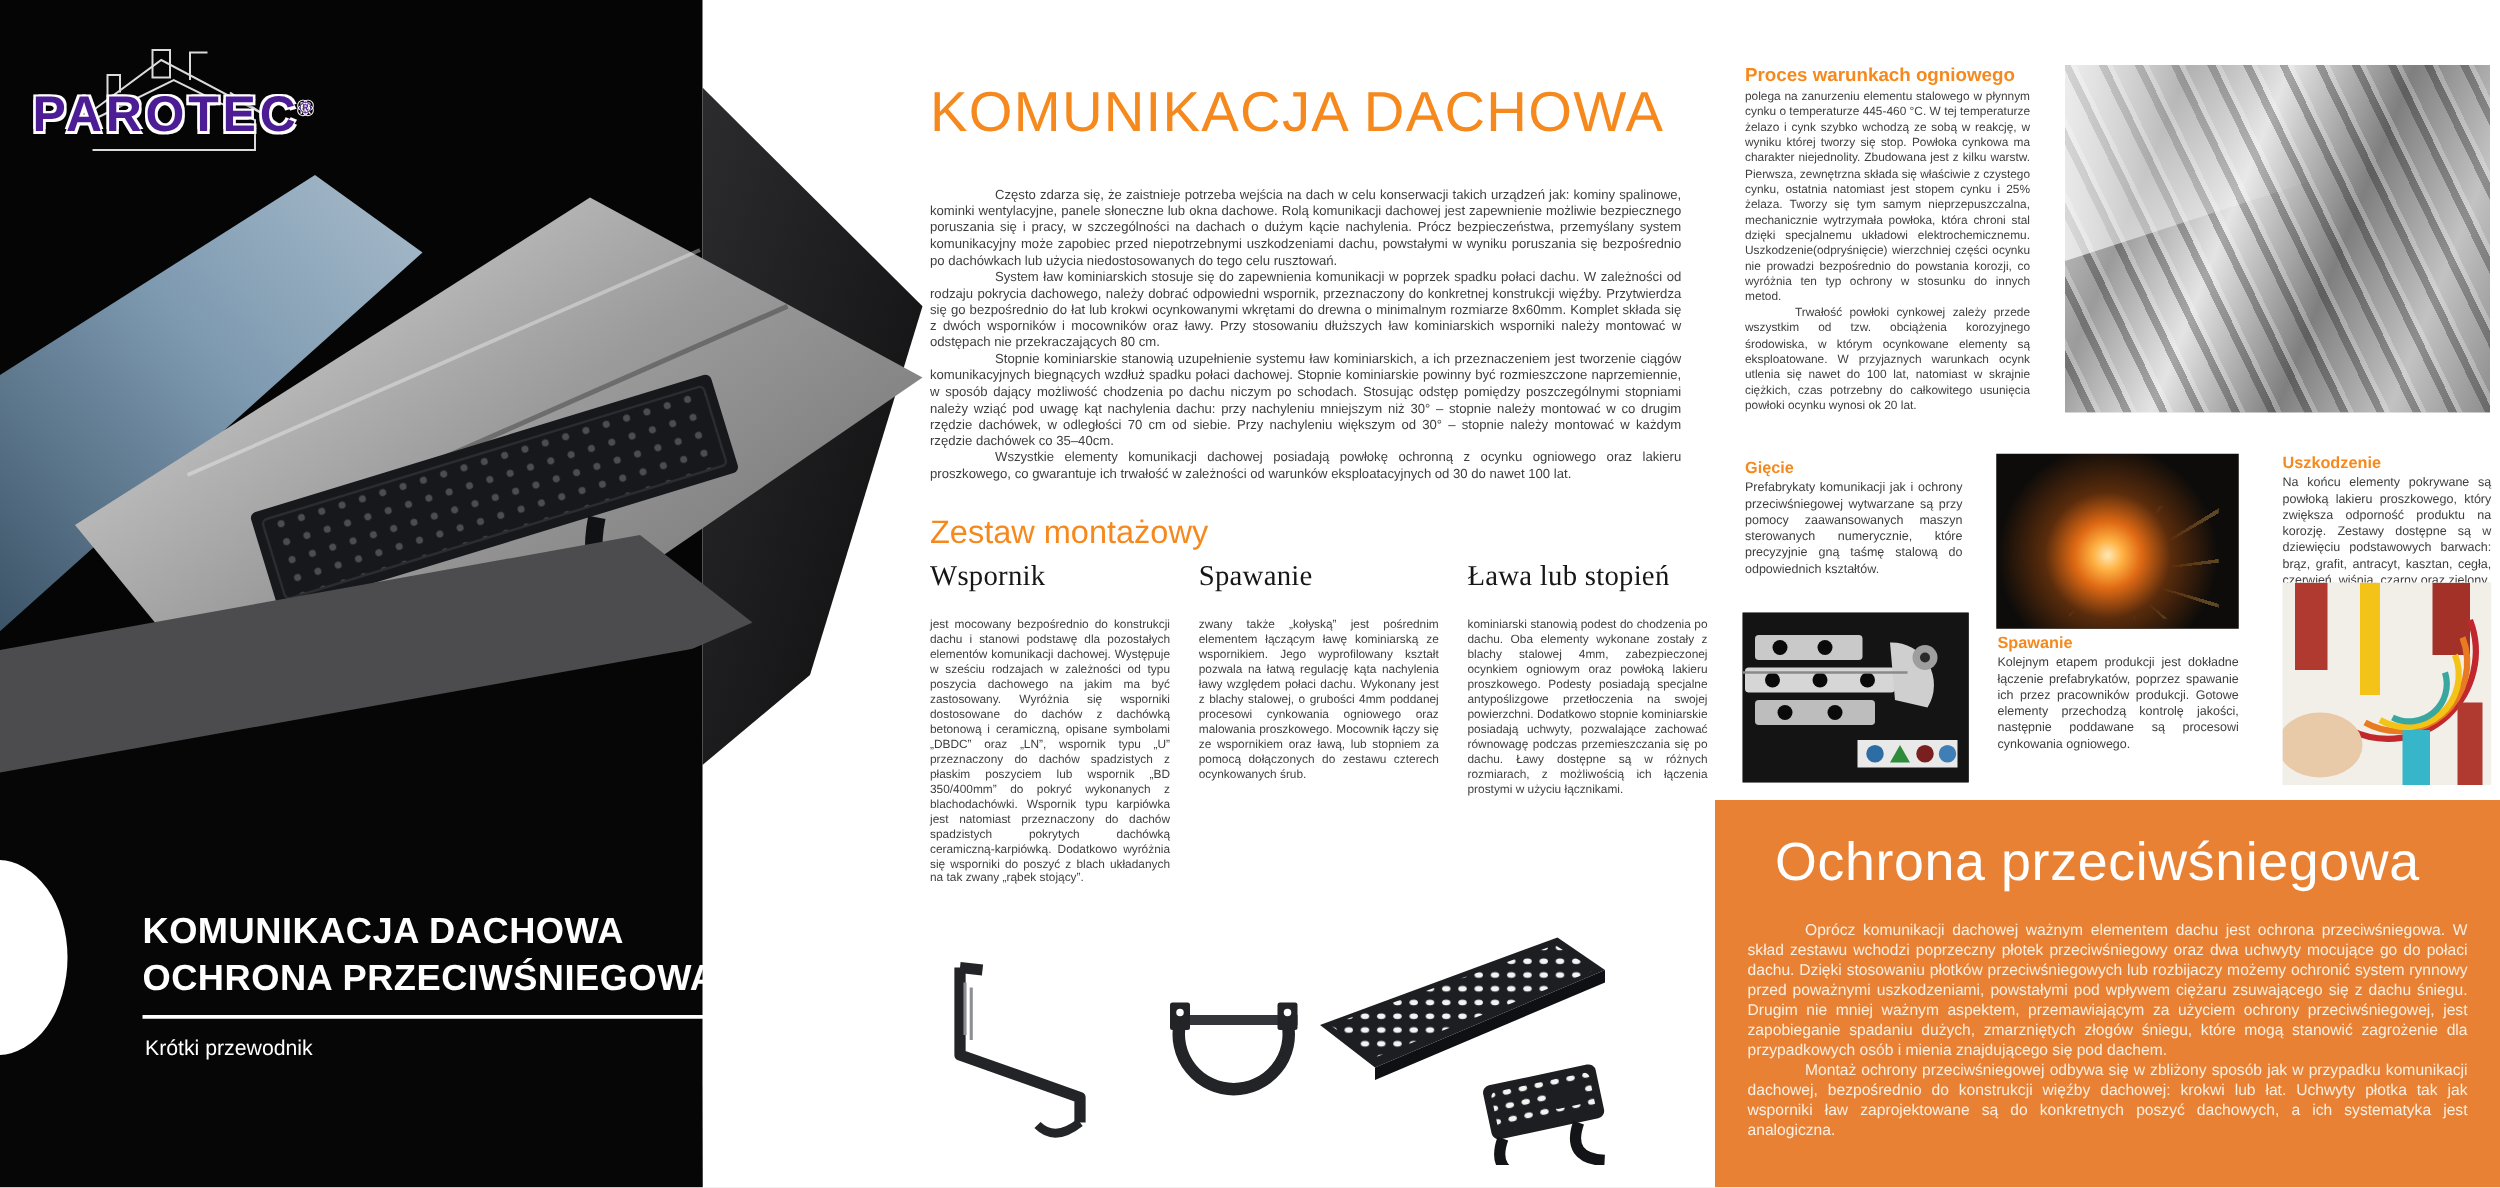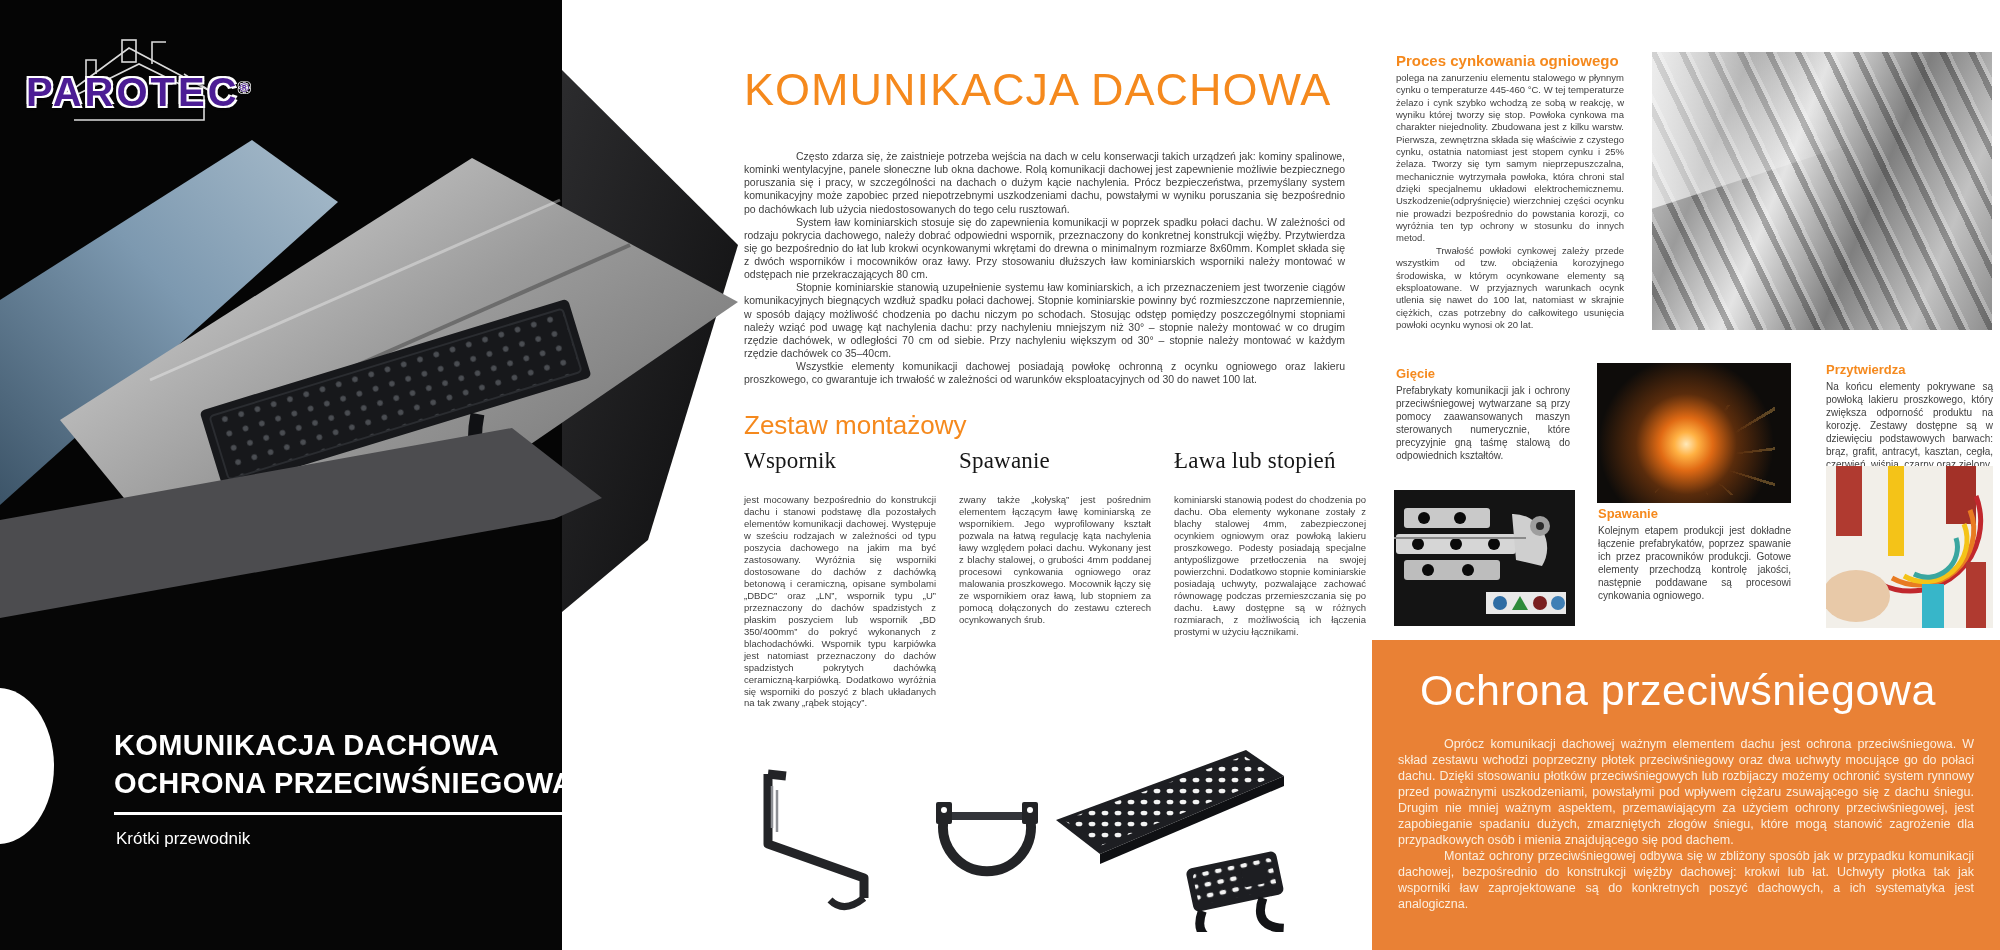--- a/index.html
+++ b/index.html
@@ -192,21 +192,21 @@
     <g transform="rotate(-12 185 145)">
       <rect x="142" y="118" width="92" height="44" rx="6" fill="#1d1e22"></rect>
       <rect x="148" y="124" width="80" height="32" rx="4" fill="url(#holes2)"></rect>
       <rect x="196" y="130" width="24" height="18" rx="3" fill="#1d1e22"></rect>
       <path d="M150 162 q-16 26 14 34" fill="none" stroke="#131417" stroke-width="9"></path>
       <path d="M212 162 q-16 26 14 34" fill="none" stroke="#131417" stroke-width="9"></path>
     </g>
   </svg>
 
   <div class="abs galv-text">
-    <h2 class="orange-h">Proces cynkowania ogniowego</h2>
+    <h2 class="orange-h">Proces warunkach ogniowego</h2>
     <p>polega na zanurzeniu elementu stalowego w płynnym cynku o temperaturze 445-460 °C. W tej temperaturze żelazo i cynk szybko wchodzą ze sobą w reakcję, w wyniku której tworzy się stop. Powłoka cynkowa ma charakter niejednolity. Zbudowana jest z kilku warstw. Pierwsza, zewnętrzna składa się właściwie z czystego cynku, ostatnia natomiast jest stopem cynku i 25% żelaza. Tworzy się tym samym nieprzepuszczalna, mechanicznie wytrzymała powłoka, która chroni stal dzięki specjalnemu układowi elektrochemicznemu. Uszkodzenie(odpryśnięcie) wierzchniej części ocynku nie prowadzi bezpośrednio do powstania korozji, co wyróżnia ten typ ochrony w stosunku do innych metod.</p>
     <p class="ind">Trwałość powłoki cynkowej zależy przede wszystkim od tzw. obciążenia korozyjnego środowiska, w którym ocynkowane elementy są eksploatowane. W przyjaznych warunkach ocynk utlenia się nawet do 100 lat, natomiast w skrajnie ciężkich, czas potrzebny do całkowitego usunięcia powłoki ocynku wynosi ok 20 lat.</p>
   </div>
 
   <div class="abs photo photo-galv">
     <div class="strips"></div>
       <div class="glare"></div>
   </div>
 
   <div class="abs smallsec sec-bend">
@@ -243,21 +243,21 @@
     <div class="spark"></div>
       <div class="glow"></div>
   </div>
 
   <div class="abs smallsec sec-weld">
     <h2 class="orange-h">Spawanie</h2>
     <p>Kolejnym etapem produkcji jest dokładne łączenie prefabrykatów, poprzez spawanie ich przez pracowników produkcji. Gotowe elementy przechodzą kontrolę jakości, następnie poddawane są procesowi cynkowania ogniowego.</p>
   </div>
 
   <div class="abs smallsec sec-paint">
-    <h2 class="orange-h">Przytwierdza</h2>
+    <h2 class="orange-h">Uszkodzenie</h2>
     <p>Na końcu elementy pokrywane są powłoką lakieru proszkowego, który zwiększa odporność produktu na korozję. Zestawy dostępne są w dziewięciu podstawowych barwach: brąz, grafit, antracyt, kasztan, cegła, czerwień, wiśnia, czarny oraz zielony.</p>
   </div>
 
   <div class="abs photo photo-paint">
     <svg width="167" height="162" viewBox="0 0 167 162">
       <rect width="167" height="162" fill="#f2efe9"></rect>
       <rect x="10" y="0" width="26" height="70" fill="#b03a30"></rect>
       <rect x="120" y="0" width="30" height="58" fill="#a33128"></rect>
       <rect x="62" y="0" width="16" height="90" fill="#f4c318"></rect>
       <g fill="none" stroke-width="5">

